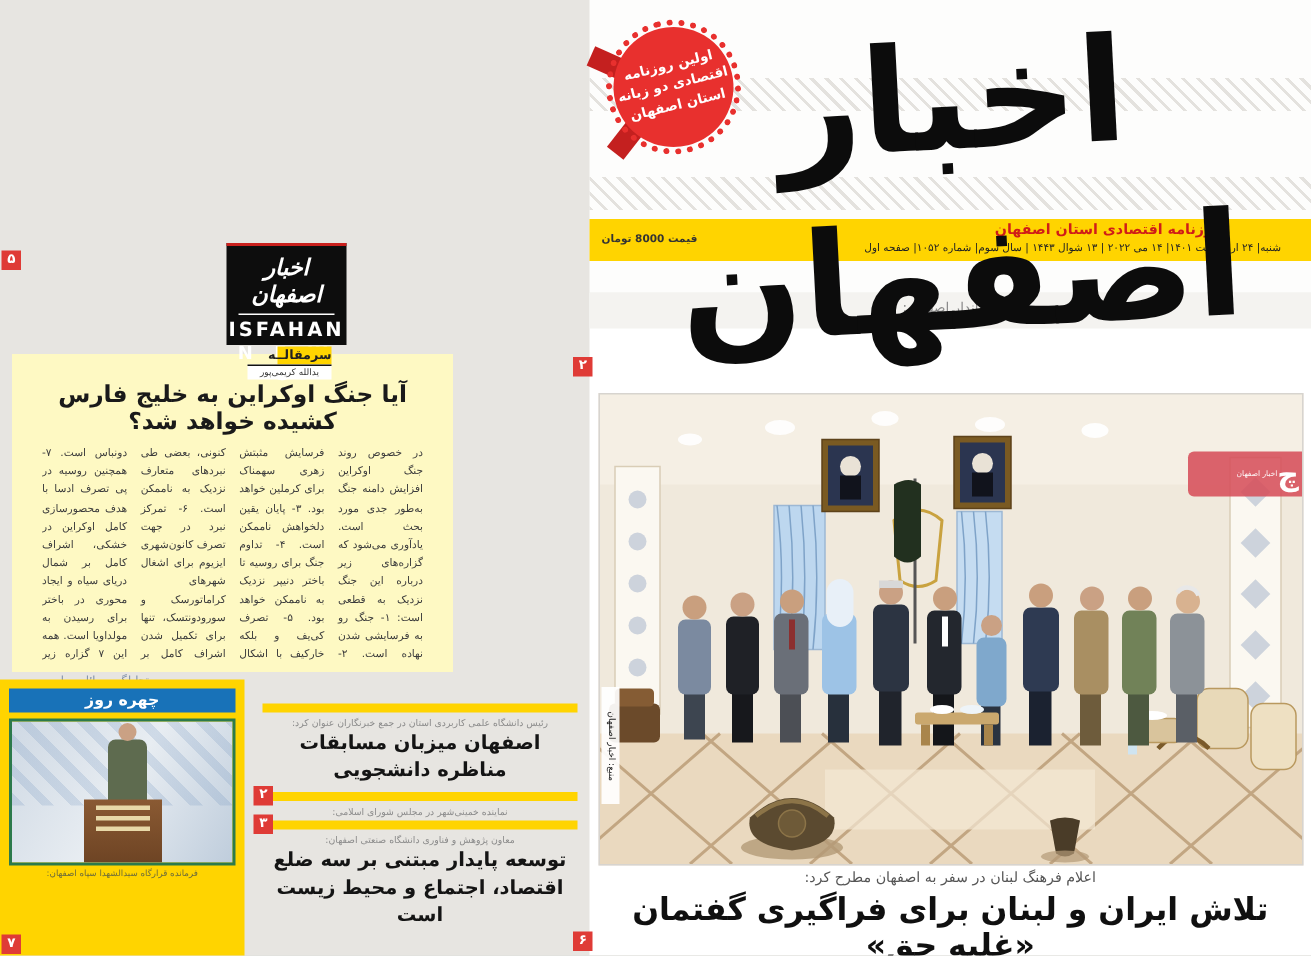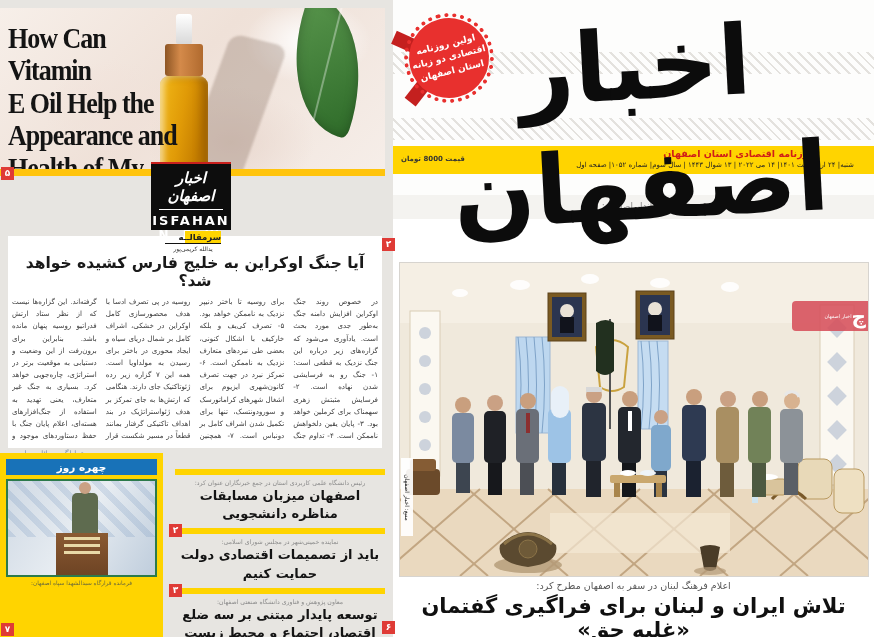--- a/index.html
+++ b/index.html
@@ -33,21 +33,21 @@
   #english-yellowbar{position:absolute;left:0;top:161px;width:385px;height:7px;background:#ffc40c;}
   
   #logo-box{left:151px;top:162px;width:80px;height:66px;background:#0d0d0d;z-index:25;text-align:center;color:#fff;border-top:2px solid #c9201d;}
   #logo-box .script{font-size:15px;font-weight:bold;font-style:italic;padding-top:5px;border-bottom:1px solid #fff;margin:0 8px 3px;padding-bottom:4px;}
   #logo-box .l1{font-size:13px;font-weight:bold;letter-spacing:2px;}
   #logo-box .l2{font-size:12px;font-weight:bold;letter-spacing:5px;}
   #sarmaghale{left:165px;top:231px;width:56px;z-index:25;text-align:center;}
   #sarmaghale .tag{background:#ffd400;color:#222;font-size:8.5px;font-weight:bold;padding:1px 0;margin-left:20px;}
   #sarmaghale .author{background:#fff;border-top:1.5px solid #111;font-size:6px;color:#333;padding:1px 0;}
   
-  #editorial{left:8px;top:236px;width:374px;height:212px;background:#ffffff;padding:6px 4px 0;box-sizing:border-box;}
+  #editorial{left:8px;top:236px;width:294px;height:212px;background:#fef9c3;padding:6px 20px 0;box-sizing:border-box;}
   #editorial h2{margin:12px 0 6px;font-size:15.5px;text-align:center;color:#1a1a1a;}
   #editorial .body{direction:rtl;column-count:4;column-gap:9px;font-size:7.1px;line-height:1.72;text-align:justify;color:#3c3c3c;height:148px;overflow:hidden;}
   #editorial .sig{margin-top:5px;font-size:7.5px;color:#7d8ea6;}
   
   #face-box{left:0;top:453px;width:163px;height:200px;background:#ffd400;box-sizing:border-box;padding:6px;}
   #face-box .hdr{background:#1872b8;color:#fff;font-weight:bold;font-size:10.5px;text-align:center;padding:2px 0;}
   #face-photo{margin-top:4px;height:94px;border:2px solid #2c7a4b;position:relative;overflow:hidden;
       background:linear-gradient(120deg,#cfd9e4 0%,#e8edf2 50%,#bfcddc 100%);}
   #face-photo .mosaic{position:absolute;left:0;top:0;width:100%;height:60%;
       background:repeating-linear-gradient(45deg,rgba(90,130,180,.18) 0 6px,transparent 6px 14px);}
@@ -100,36 +100,20 @@
   #main-story .foot .kicker{font-size:9.5px;color:#555;}
   #main-story h3{margin:3px 0 0;font-size:21px;color:#101010;}
   
   #scene{width:468px;height:313px;display:block;}
 </style>
 </head>
 <body>
 
 <div id="page">
 
-  <div id="english-card" class="abs">
-    <div class="shadow"></div>
-    <div class="leaf"></div>
-    <div class="bottle">
-      <div class="dropper"></div>
-        <div class="collar"></div>
-        <div class="glass"></div>
-    </div>
-    <div id="english-headline">
-      <div>How Can Vitamin</div>
-      <div>E Oil Help the</div>
-      <div>Appearance and</div>
-      <div>Health of My Face?</div>
-    </div>
-    <div id="english-yellowbar"></div>
-  </div>
   <div class="badge" style="left:1px;top:167px;">۵</div>
 
   <div id="logo-box" class="abs">
     <div class="script rtl">اخبار اصفهان</div>
     <div class="l1">ISFAHAN</div>
     <div class="l2">N E W S</div>
   </div>
   <div id="sarmaghale" class="abs">
     <div class="tag rtl">سرمقالــه</div>
     <div class="author rtl">یدالله کریمی‌پور</div>
@@ -160,21 +144,20 @@
     <div class="hl-bar"></div>
     <div class="hl-item">
       <div class="kicker rtl">رئیس دانشگاه علمی کاربردی استان در جمع خبرنگاران عنوان کرد:</div>
       <div class="title rtl">اصفهان میزبان مسابقات مناظره دانشجویی</div>
     </div>
     <div class="hl-bar">
       <span class="badge">۲</span>
     </div>
     <div class="hl-item">
       <div class="kicker rtl">نماینده خمینی‌شهر در مجلس شورای اسلامی:</div>
-      <div class="title rtl">باید از تصمیمات اقتصادی دولت حمایت کنیم</div>
     </div>
     <div class="hl-bar">
       <span class="badge">۳</span>
     </div>
     <div class="hl-item">
       <div class="kicker rtl">معاون پژوهش و فناوری دانشگاه صنعتی اصفهان:</div>
       <div class="title rtl">توسعه پایدار مبتنی بر سه ضلع اقتصاد، اجتماع و محیط زیست است</div>
     </div>
 
   </div>

